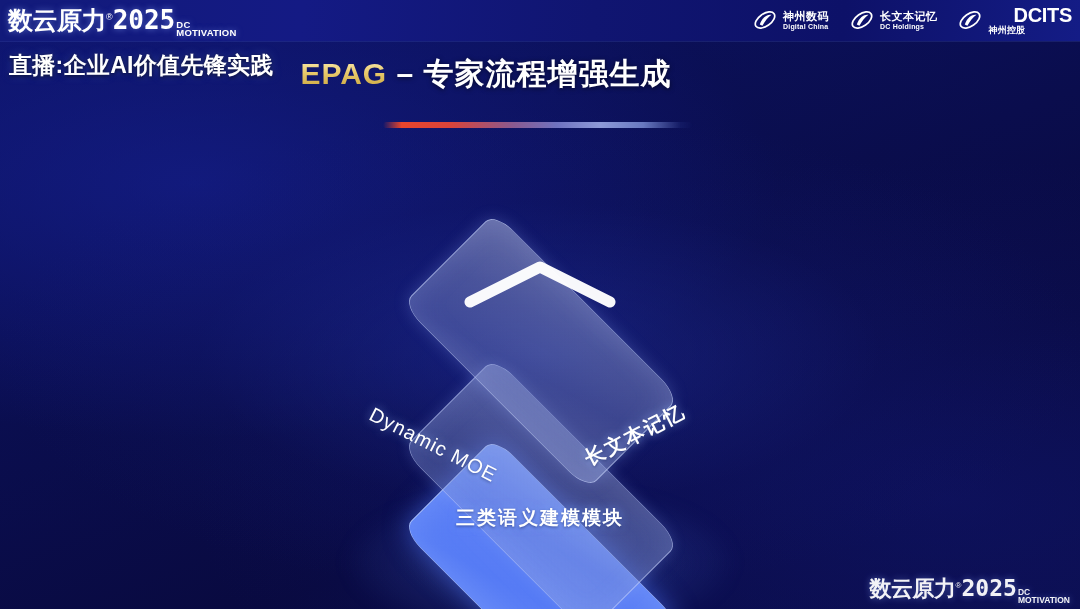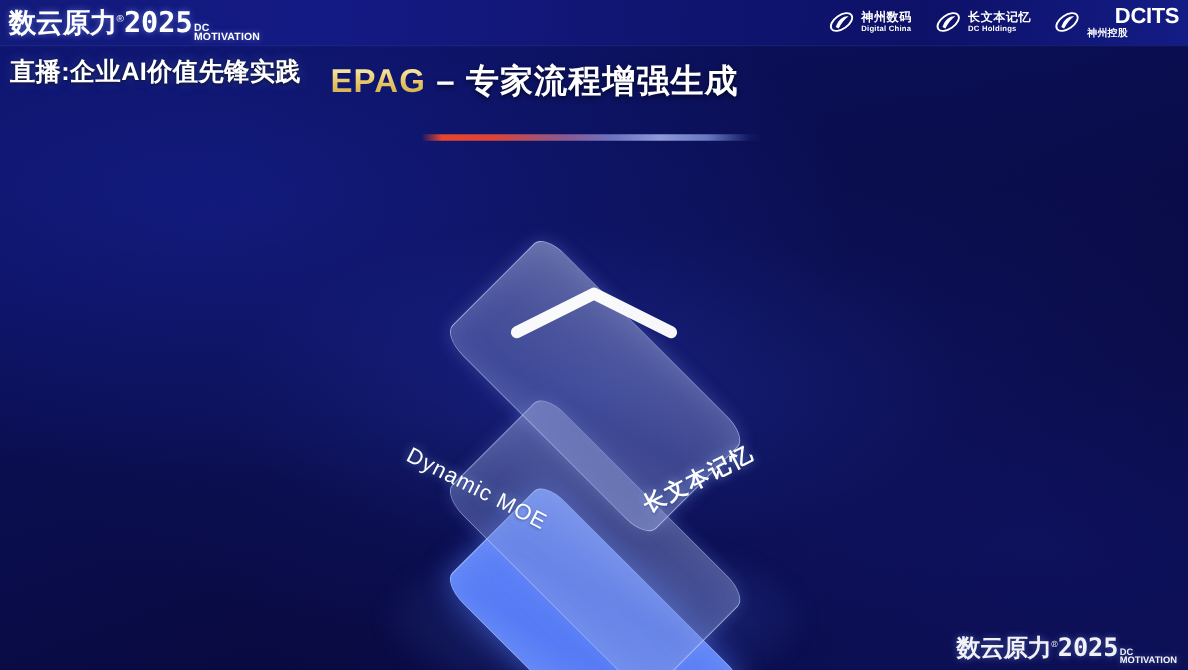--- a/index.html
+++ b/index.html
@@ -348,20 +348,21 @@
     <div class="plate-wrap" id="wrap-top">
       <div class="plate top"></div>
     </div>
 
     <svg id="chevron" viewBox="0 0 156 52">
       <path d="M8 44 L78 9 L148 44" fill="none" stroke="#ffffff" stroke-width="11" stroke-linecap="round" stroke-linejoin="round" opacity="0.97"></path>
     </svg>
 
     <div class="plate-label" id="lbl-dyn">Dynamic MOE</div>
     <div class="plate-label" id="lbl-mem">长文本记忆</div>
+    <div class="plate-label" id="lbl-bot">三类语义建模模块</div>
 
   </div>
 
   <div id="watermark">
     <span class="cn">数云原力</span>
       <span class="reg">®</span>
       <span class="yr">2025</span>
       <span class="dcblk">
         <span class="l1">DC</span>
         <span class="l2">MOTIVATION</span>

